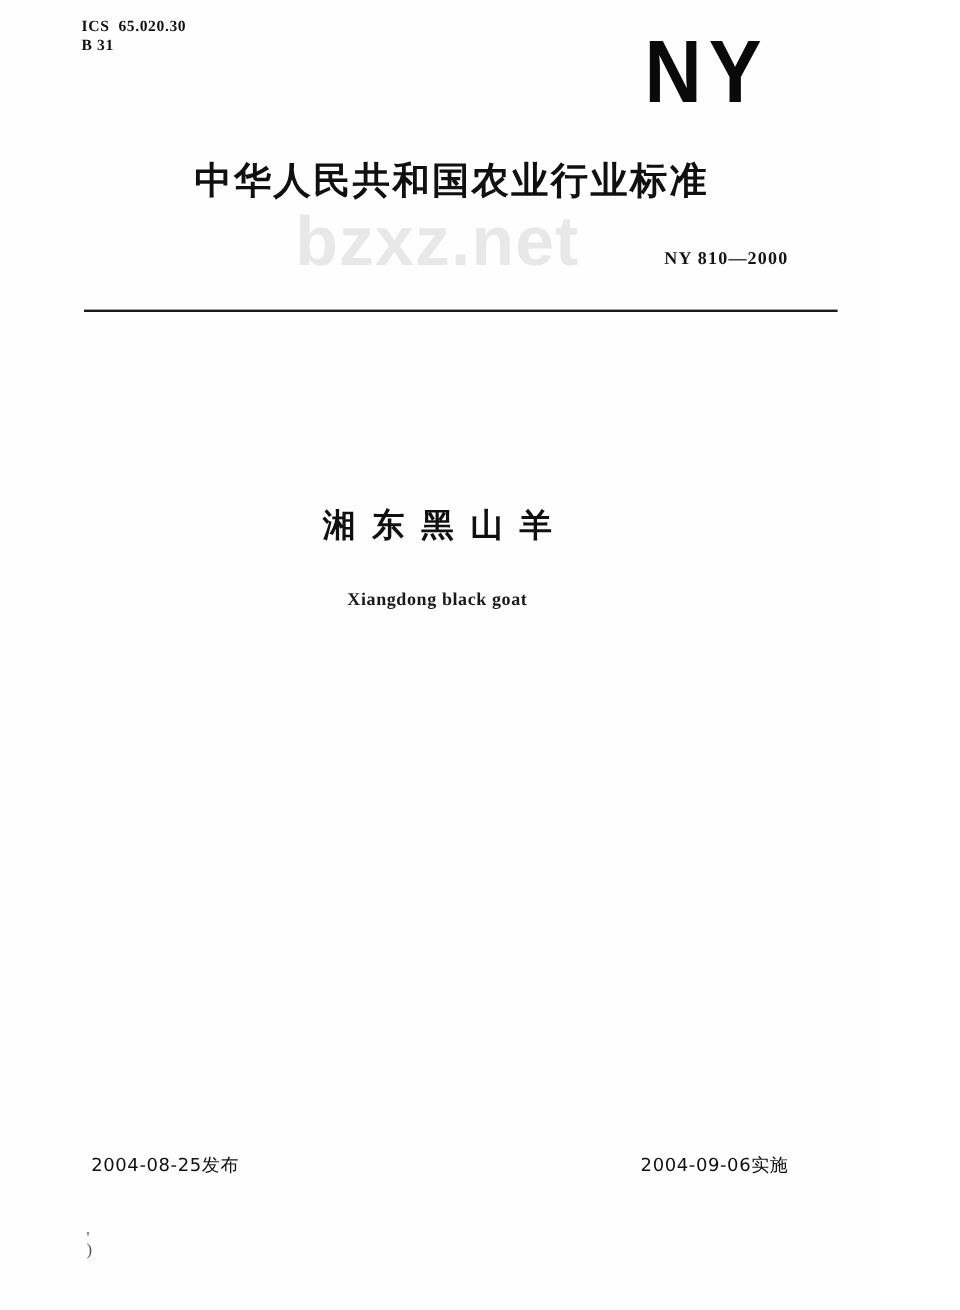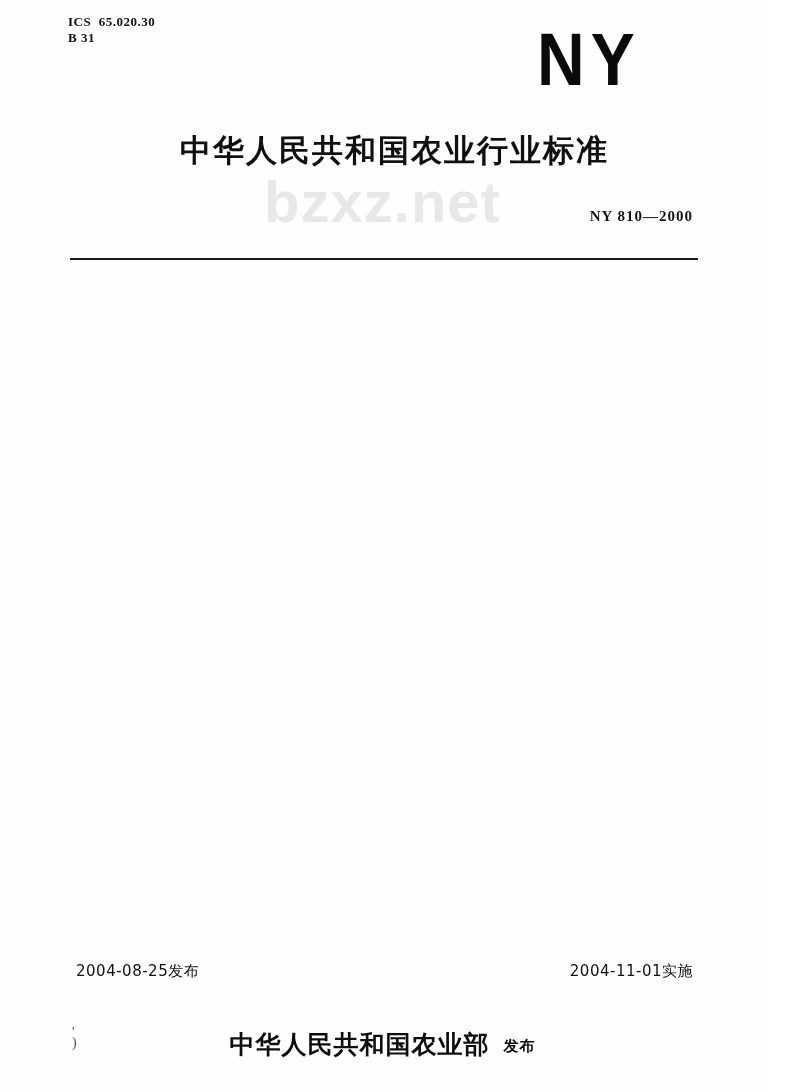--- a/index.html
+++ b/index.html
@@ -9,21 +9,20 @@
   }
   body {
     font-family: "Liberation Serif", serif;
   }
   .page {
     position: relative;
     width: 729px;
     height: 1092px;
     background: #fefefe;
     overflow: hidden;
-    padding-left: 36px;
   }
 
   
   .ics-block {
     position: absolute;
     left: 68px;
     top: 14px;
     font-family: "Liberation Serif", serif;
     font-weight: bold;
     font-size: 13px;
@@ -196,27 +195,25 @@
   <div class="ny-logo">NY</div>
 
   <div class="std-title">中华人民共和国农业行业标准</div>
 
   <div class="watermark">bzxz.net</div>
 
   <div class="std-number">NY  810—2000</div>
 
   <div class="rule"></div>
 
+  <div class="subject-cn">湘东黑山羊</div>
+  <div class="subject-en">Xiangdong black goat</div>
 
   <div class="issue-date">2004-08-25发布</div>
-  <div class="effective-date">2004-11-01实施</div>
+  <div class="effective-date">2004-09-06实施</div>
 
   <div class="speck">
     <i>'</i>
     <i>)</i>
   </div>
 
-  <div class="footer-issuer">
-    <span class="org">中华人民共和国农业部</span>
-    <span class="pub">发布</span>
-  </div>
 
 </div>
 
 </body></html>

